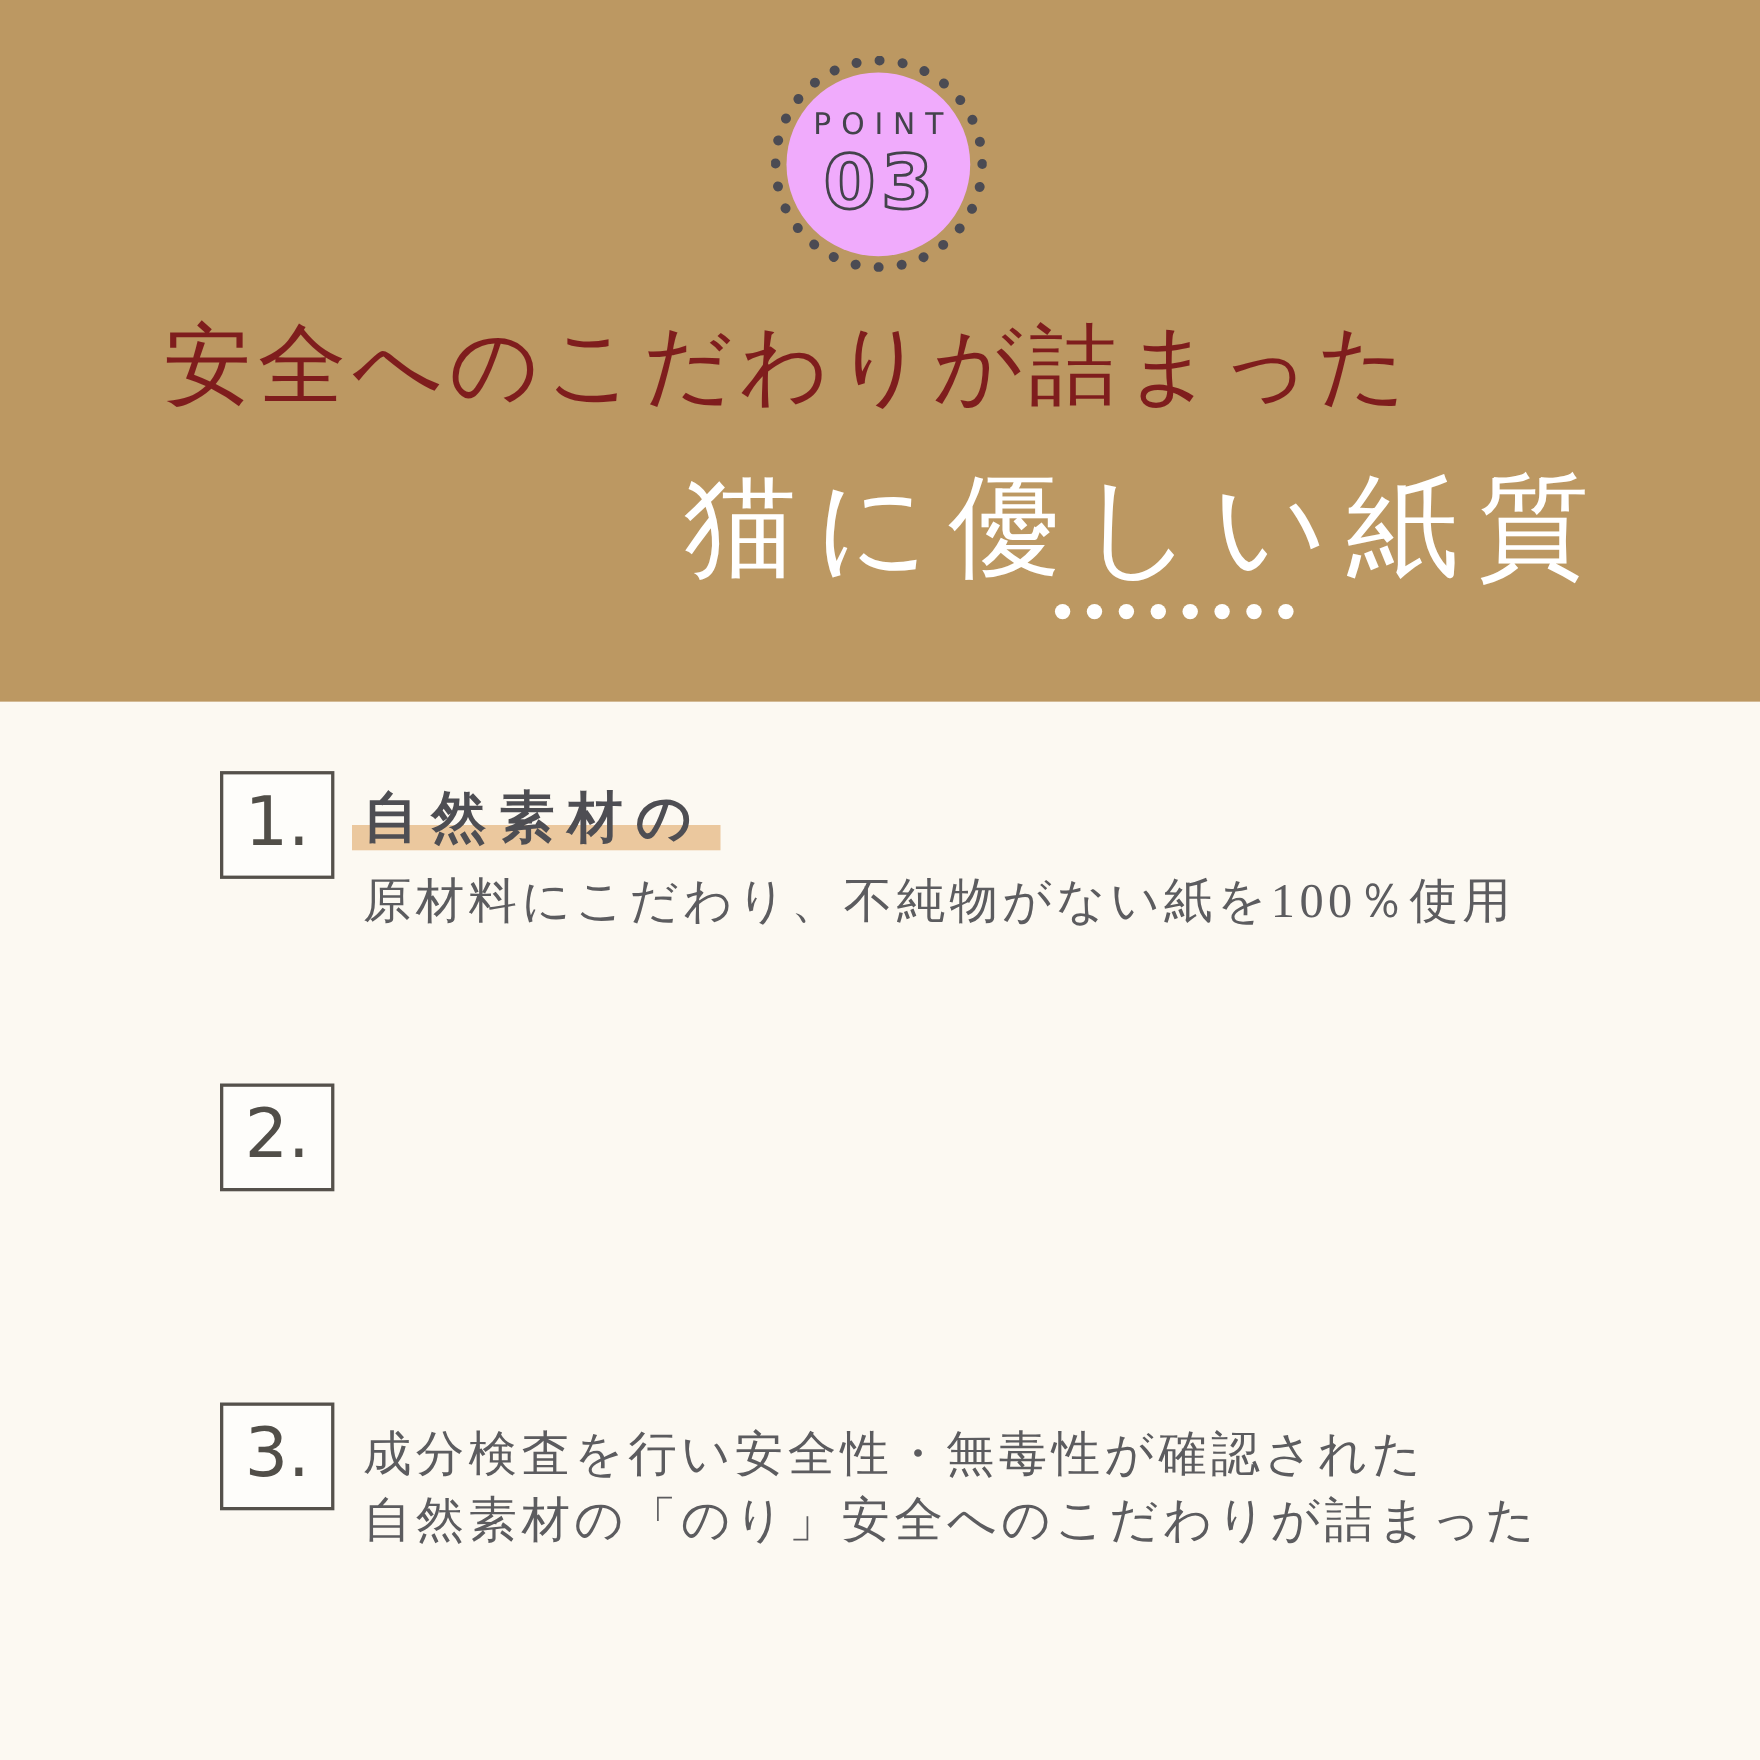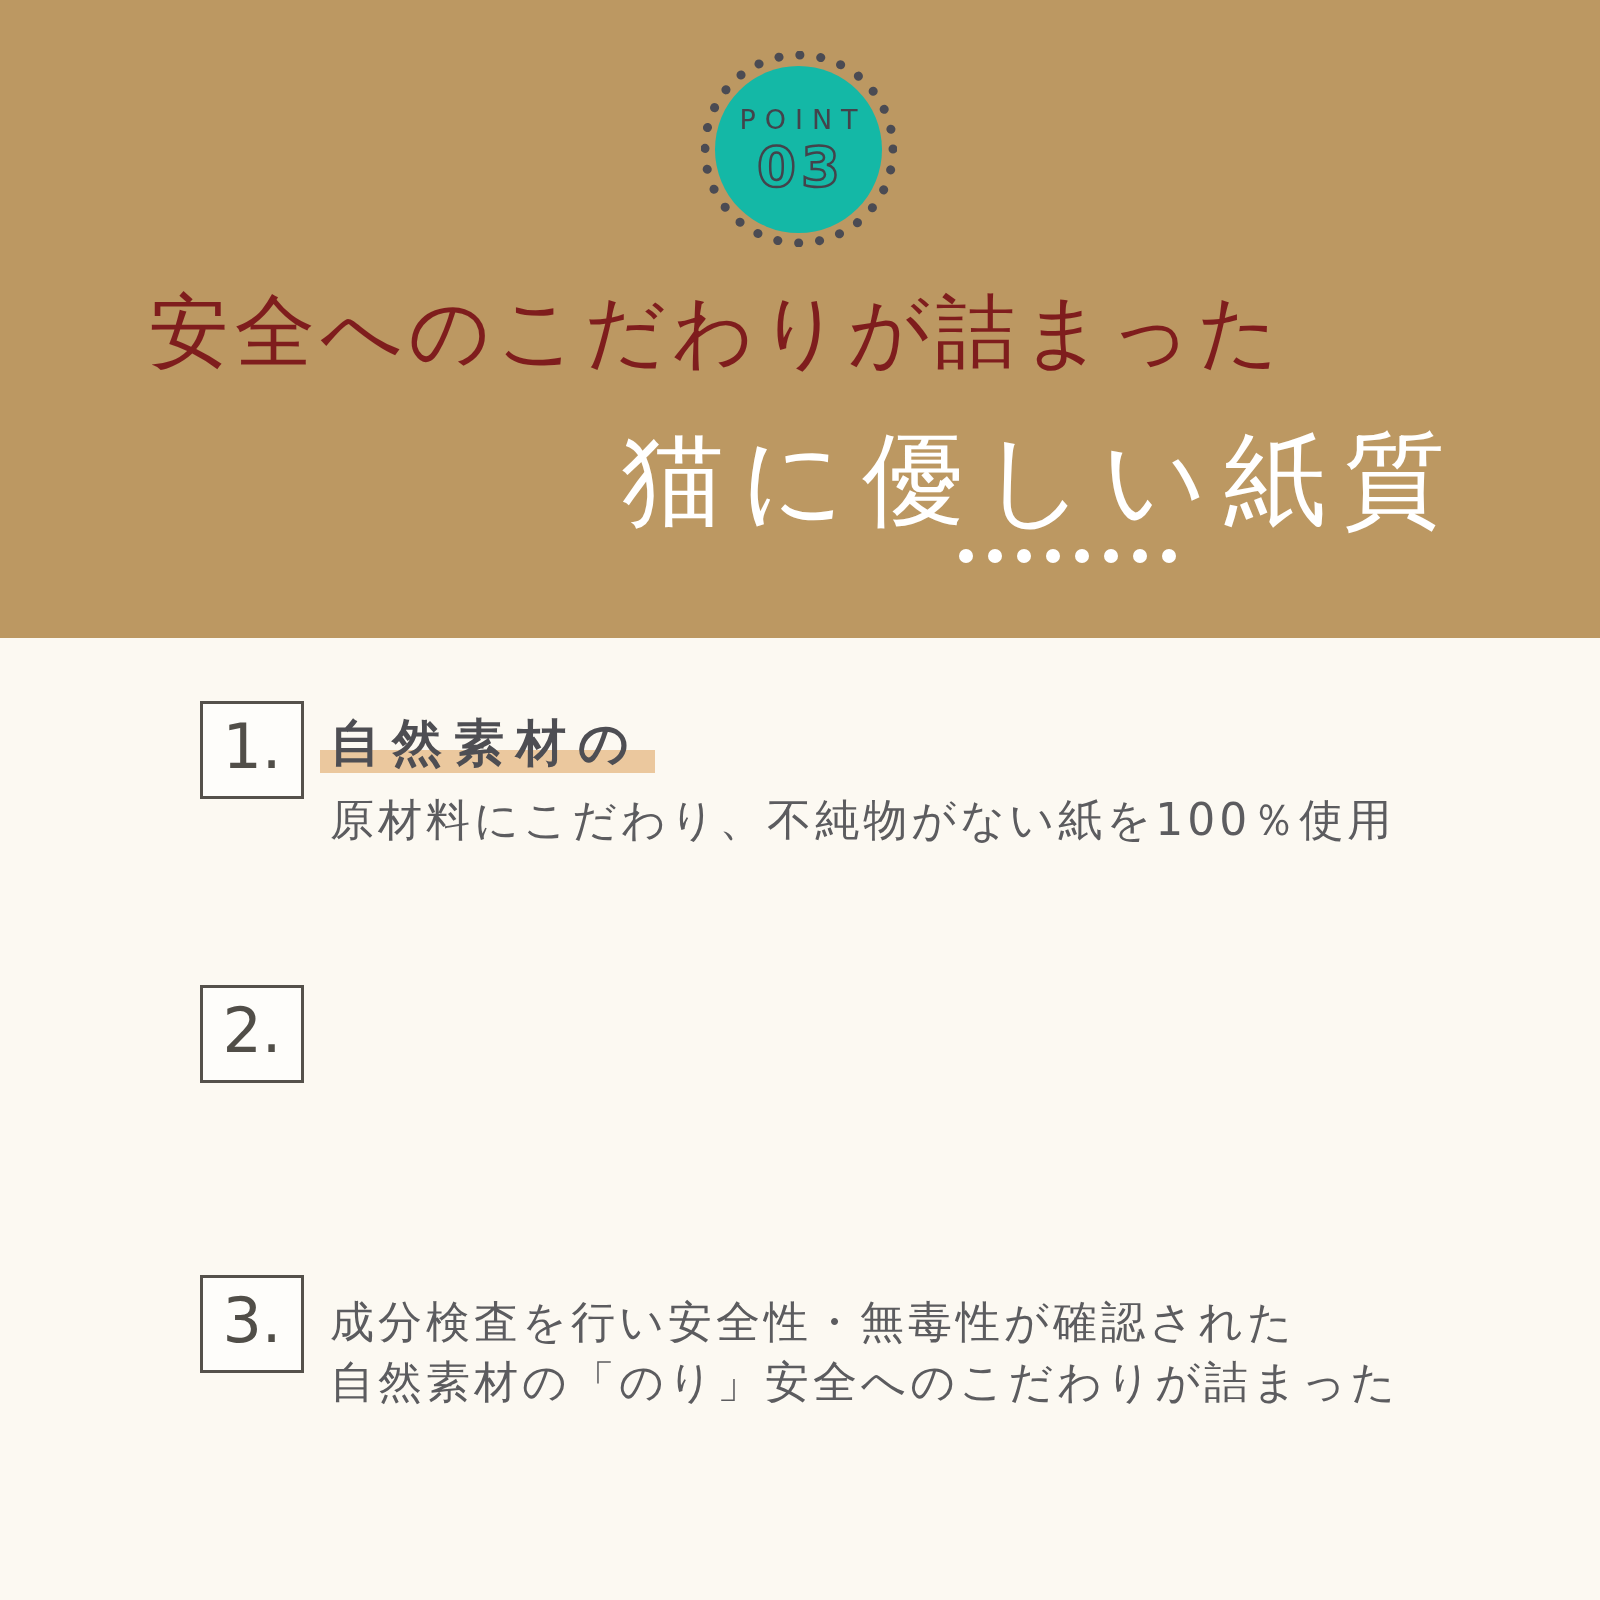--- a/index.html
+++ b/index.html
@@ -19,32 +19,32 @@
     background: #bc9862;
   }
   .badge-ring {
     position: absolute; left: 701px; top: 51px;
     width: 196px; height: 196px;
   }
   .badge-circle {
     position: absolute; left: 715px; top: 66px;
     width: 167px; height: 167px;
     border-radius: 50%;
-    background: #14b8a6;
+    background: #f0abfc;
     display: flex; flex-direction: column;
     align-items: center; justify-content: center;
   }
   .badge-label {
     font-size: 27px; font-weight: 500;
     letter-spacing: 9px; text-indent: 9px;
     color: #43434b;
     margin-bottom: 4px;
   }
   .badge-number {
-    font-size: 56px; font-weight: 600; line-height: 1;
+    font-size: 68px; font-weight: 600; line-height: 1;
     letter-spacing: 5px; text-indent: 5px;
     color: #43434b;
   }
   @supports (-webkit-text-stroke: 2px black) {
     .badge-number { color: transparent; -webkit-text-stroke: 2.5px #43434b; }
   }
   .hero-title-1 {
     position: absolute; left: 0; top: 292px; width: 1428px;
     text-align: center;
     font-size: 80px; font-weight: 500; line-height: 1;
@@ -99,20 +99,21 @@
   }
   .ls-wide  { letter-spacing: 12px; }
   .ls-tight { letter-spacing: 2px; }
   .ls-mid   { letter-spacing: 8px; }
   .item-desc {
     margin-top: 17px;
     font-size: 44px; font-weight: 400;
     letter-spacing: 4px;
     line-height: 1.36;
     color: #5c5c5f;
+    font-family: Liberation Serif, serif;
   }
 </style>
 </head>
 <body>
 
 <div class="hero">
   <svg class="badge-ring" viewBox="0 0 196 196" width="196" height="196">
     <circle cx="98" cy="98" r="94" fill="none" stroke="#4b4b53" stroke-width="9" stroke-linecap="round" stroke-dasharray="0.1 21.0"></circle>
   </svg>
   <div class="badge-circle">

